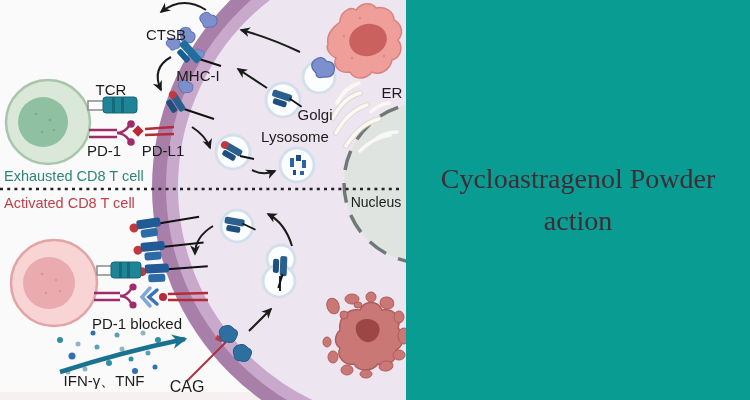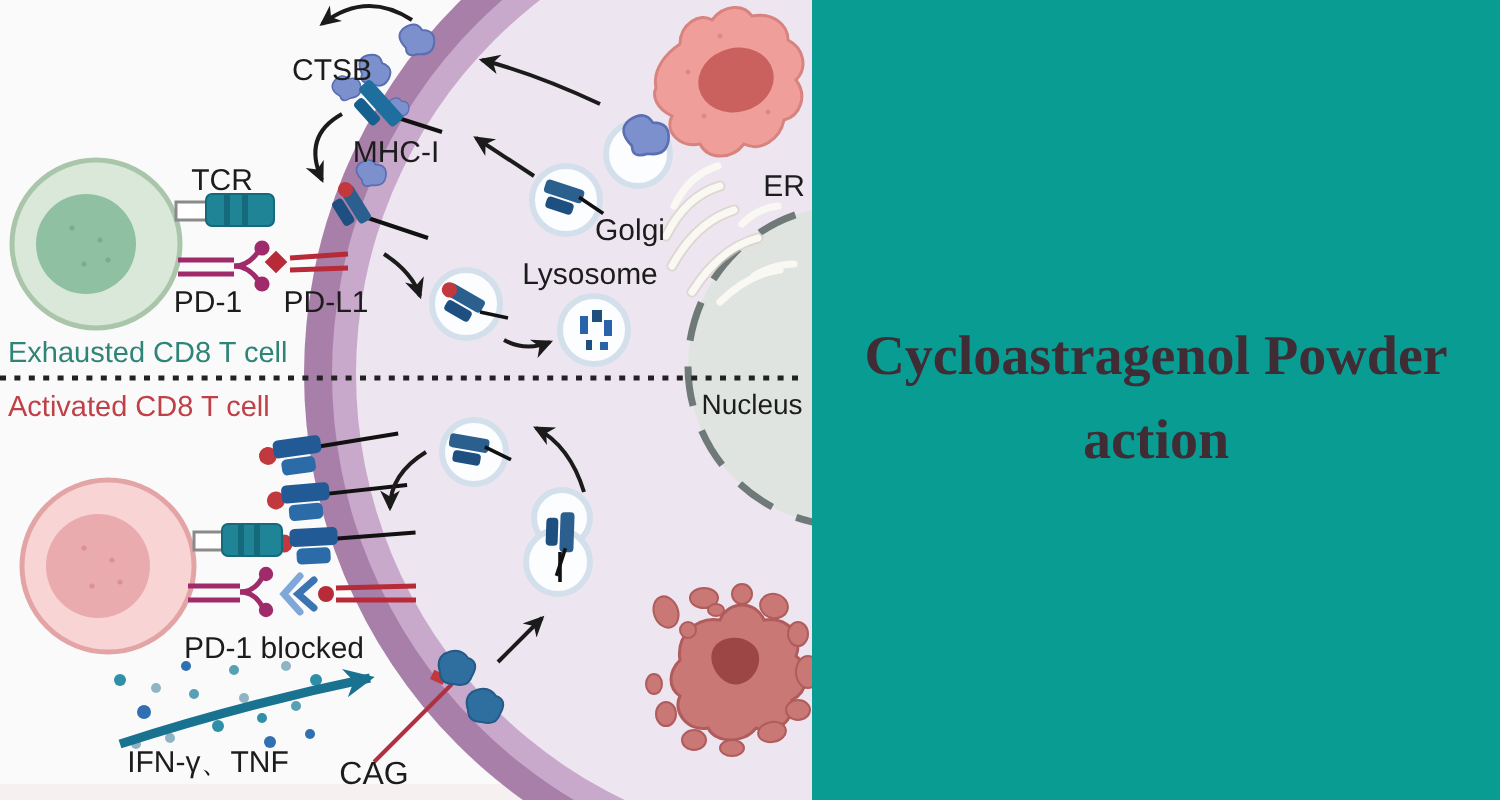--- a/index.html
+++ b/index.html
@@ -1,20 +1,20 @@
 <!DOCTYPE html>
 <html style="--teal-bg: #089c92; --title-text: #402c35; --label-ink: #1c1c1c; --exhausted-label: #2e8577; --activated-label: #c04048; --membrane-outer: #a77fa8; --membrane-inner: #c9a9cb; --cell-interior: #ede6f0; --tcr-teal: #1e8496; --pd1-magenta: #a02b6b; --pdl1-red: #b72a38; --mhc-blue: #2b5f8e; --cytokine-teal: #1a7291;"><head>
 <meta charset="utf-8">
 <style>
   html,body{margin:0;padding:0;}
   body{width:750px;height:400px;overflow:hidden;font-family:"Liberation Sans",sans-serif;}
   .app{display:flex;width:750px;height:304px;border-radius:10px;}
   .diagram-panel{width:406px;height:400px;background:#fbfafb;position:relative;flex:0 0 406px;}
   .title-panel{flex:1;height:400px;background:var(--teal-bg,#089c92);display:flex;align-items:center;justify-content:center;}
-  .title{font-family:"Liberation Serif",serif;font-weight:bold;color:var(--title-text,#402c35);
+  .title{font-family:"Liberation Serif",serif;font-weight:normal;color:var(--title-text,#402c35);
          font-size:28px;line-height:1.5;text-align:center;margin:0;padding:0 8px;max-width:334px;}
   svg text{font-family:"Liberation Sans",sans-serif;fill:var(--label-ink,#1c1c1c);}
   .lbl{font-size:15px;}
   .lbl-sm{font-size:14px;}
   .lbl-exhausted{fill:var(--exhausted-label,#2e8577);font-size:14.5px;}
   .lbl-activated{fill:var(--activated-label,#c04048);font-size:14.5px;}
   .arr{stroke:#1b1b1b;stroke-width:2;fill:none;}
   .vesicle{fill:#fcfdfe;stroke:#d3e0ec;stroke-width:3;}
 </style>
 </head>

